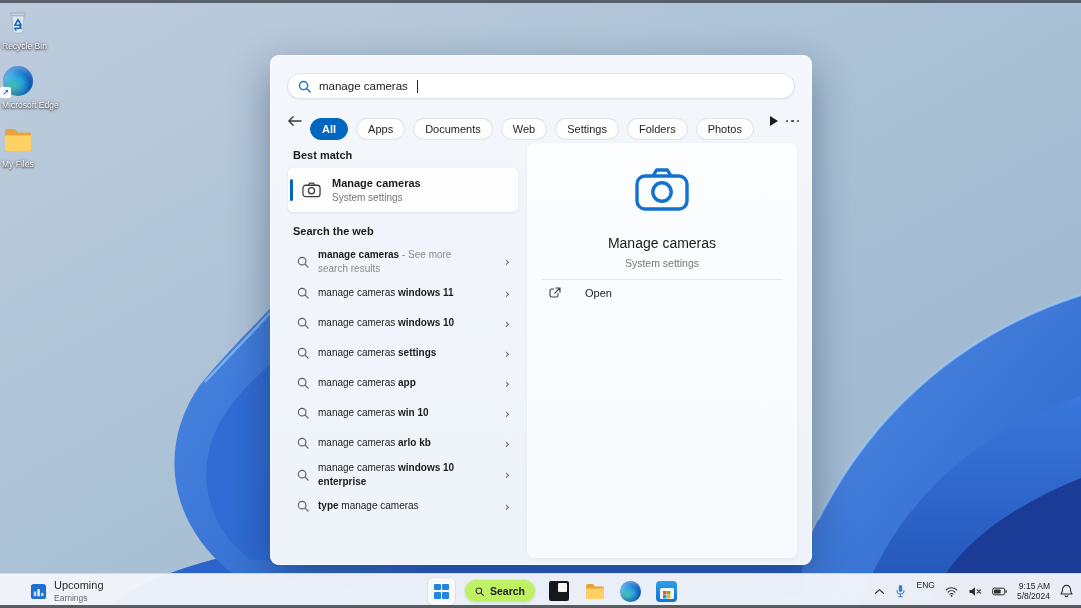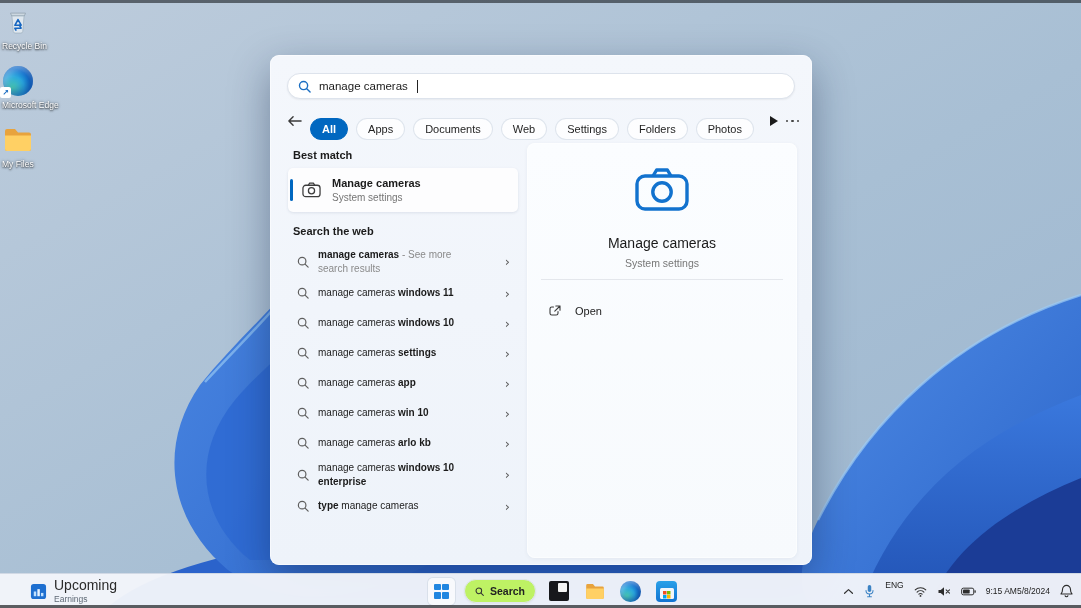--- a/index.html
+++ b/index.html
@@ -69,29 +69,29 @@
     font-family:"DejaVu Sans",sans-serif; }
 
   .preview-card { position:absolute; left:257px; top:88px; width:270px; height:415px;
     background:linear-gradient(180deg,#fbfdff 0%,#f7fafd 100%); border-radius:8px;
     box-shadow:0 0 0 1px rgba(255,255,255,.55) inset, 0 1px 4px rgba(30,50,90,.06); }
   .pv-cam { position:absolute; left:50%; top:22px; transform:translateX(-50%); }
   .pv-title { position:absolute; left:0; right:0; top:92px; text-align:center; font-size:14px; color:#1b1b1b; }
   .pv-sub { position:absolute; left:0; right:0; top:114px; text-align:center; font-size:10.5px; color:#777; }
   .pv-divider { position:absolute; left:14px; right:14px; top:136px; height:1px; background:#e4e7ec; }
   .pv-open { position:absolute; left:10px; right:28px; top:144px; height:30px; border-radius:5px;
-    display:flex; align-items:flex-end; gap:14px; padding-left:12px; }
+    display:flex; align-items:flex-start; gap:24px; padding-left:12px; }
   .pv-open-label { font-size:11px; color:#1b1b1b; }
 
   
   .taskbar { position:absolute; left:0; bottom:0; width:100%; height:35px; z-index:50;
     background:rgba(242,245,250,.96); border-top:1px solid rgba(205,214,226,.9);
     display:flex; align-items:center; }
   .widget { position:absolute; left:22px; top:0; height:100%; display:flex; align-items:center; gap:7px; padding:0 8px; border-radius:5px; }
-  .widget .w-l1 { font-size:14px; color:#2a2a2a; line-height:1.25; }
+  .widget .w-l1 { font-size:11px; color:#2a2a2a; line-height:1.25; }
   .widget .w-l2 { font-size:8.5px; color:#5f6a76; line-height:1.25; }
   .tb-center { position:absolute; left:428px; top:0; height:100%; display:flex; align-items:center; gap:9px; }
   .start-btn { width:27px; height:27px; border-radius:5px; background:rgba(255,255,255,.65);
     box-shadow:0 0 0 1px rgba(210,218,228,.7); display:flex; align-items:center; justify-content:center; }
   .win-logo { width:15px; height:15px; display:grid; grid-template-columns:1fr 1fr; grid-template-rows:1fr 1fr; gap:1.5px; }
   .win-logo i { background:#2186e0; border-radius:1px; }
   .tb-search { width:72px; height:24px; background:#bef264; border:1px solid #e0e5ec; border-radius:12px;
     display:flex; align-items:center; gap:6px; padding:0 10px; box-shadow:0 1px 2px rgba(0,0,0,.05);font-weight:bold; }
   .tb-search span { font-size:10.5px; color:#222; }
   .tb-icon { width:27px; height:27px; display:flex; align-items:center; justify-content:center; border-radius:5px; }
@@ -105,21 +105,21 @@
       linear-gradient(#f25022,#f25022) 0 0/3.5px 3.5px no-repeat,
       linear-gradient(#7fba00,#7fba00) 4.5px 0/3.5px 3.5px no-repeat,
       linear-gradient(#00a4ef,#00a4ef) 0 4.5px/3.5px 3.5px no-repeat,
       linear-gradient(#ffb900,#ffb900) 4.5px 4.5px/3.5px 3.5px no-repeat; }
   .edge-tb { width:21px; height:21px; border-radius:50%;
     background:radial-gradient(circle at 32% 72%, #49c9b1 0%, #2aa7dd 38%, #1173d2 62%, #2f7bd0 85%, #3f8ede 100%);
     box-shadow:inset -2px -3px 5px rgba(10,40,120,.45), inset 2px 3px 4px rgba(255,255,255,.35); }
   .tray { position:absolute; right:8px; top:0; height:100%; display:flex; align-items:center; gap:10px; }
   .lang { display:flex; flex-direction:column; align-items:center; line-height:1.15; }
   .lang span { font-size:8.5px; color:#222;margin-top:48px; }
-  .datetime { display:flex; flex-direction:row; align-items:flex-end; line-height:1.2; }
+  .datetime { display:flex; flex-direction:column; align-items:flex-end; line-height:1.2; }
   .datetime span { font-size:8.5px; color:#222; }
   .tray-glyph { display:flex; align-items:center; justify-content:center; }
 
   .folder-svg-sm { display:block; }
 </style>
 </head>
 <body>
 
 <div class="wallpaper">
   <svg width="1081" height="608" viewBox="0 0 1081 608">

